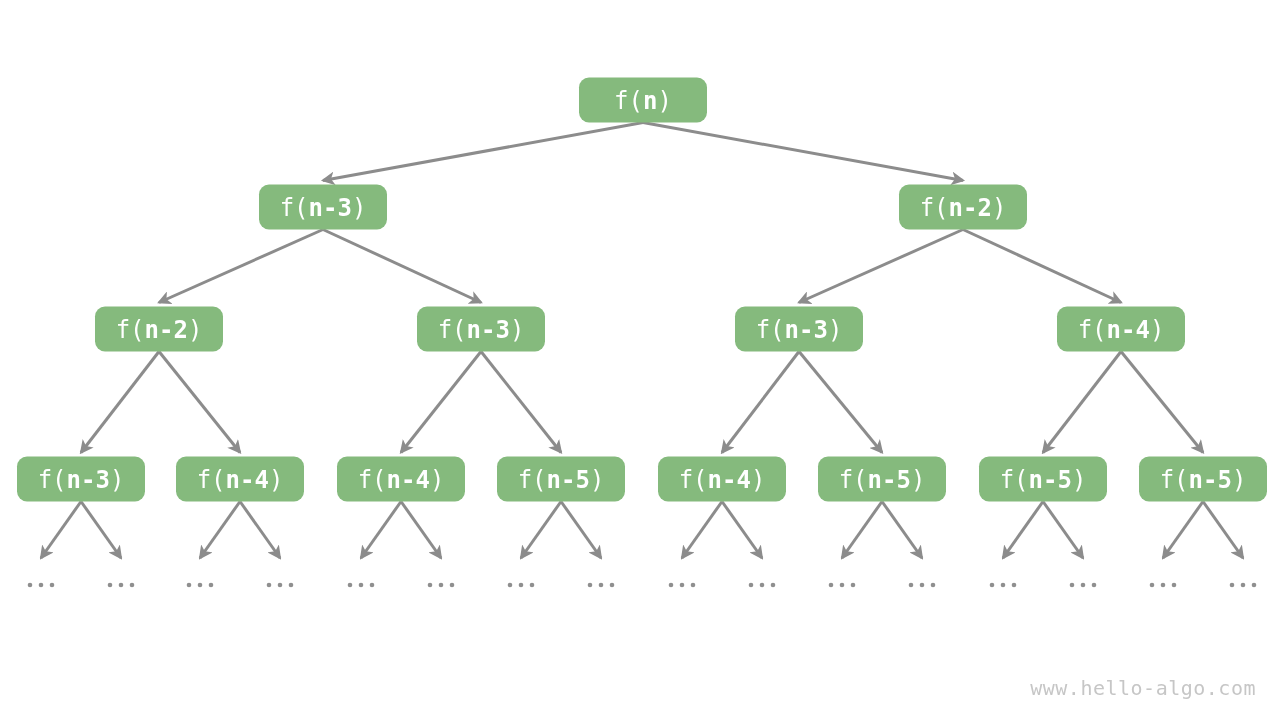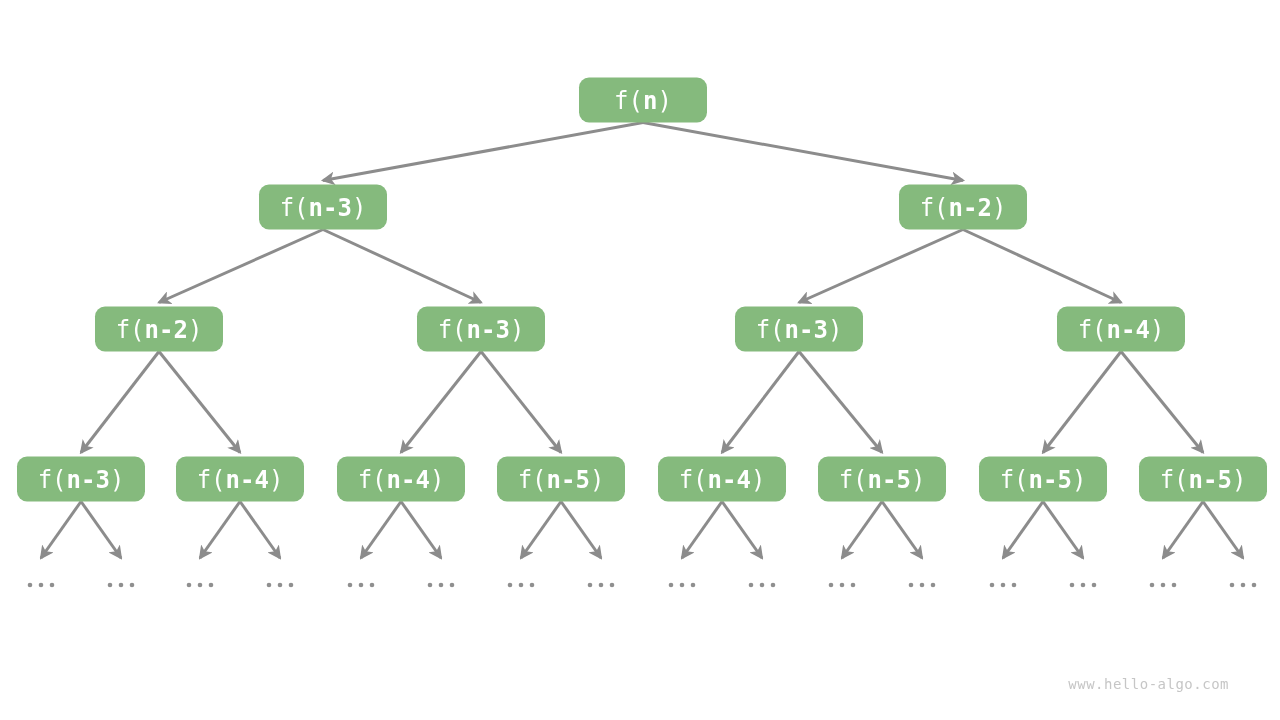--- a/index.html
+++ b/index.html
@@ -32,22 +32,22 @@
     justify-content: center;
     font-size: 24px;
     line-height: 1;
     white-space: pre;
     transform: translate(-50%, -50%);
   }
   .node .arg { font-weight: bold; }
   .watermark {
     position: absolute;
     top: 676px;
-    right: 51px;
-    font-size: 14px;
+    right: 24px;
+    font-size: 20px;
     letter-spacing: 0.5px;
     color: var(--wm-color, #c6c6c6);
   }
 </style>
 </head>
 <body>
 
 <div class="stage" style="--bg: #ffffff; --node-fill: #85ba7d; --node-text: #ffffff; --wm-color: #c6c6c6;">
 
   <svg id="arrow-svg" width="1280" height="720">

